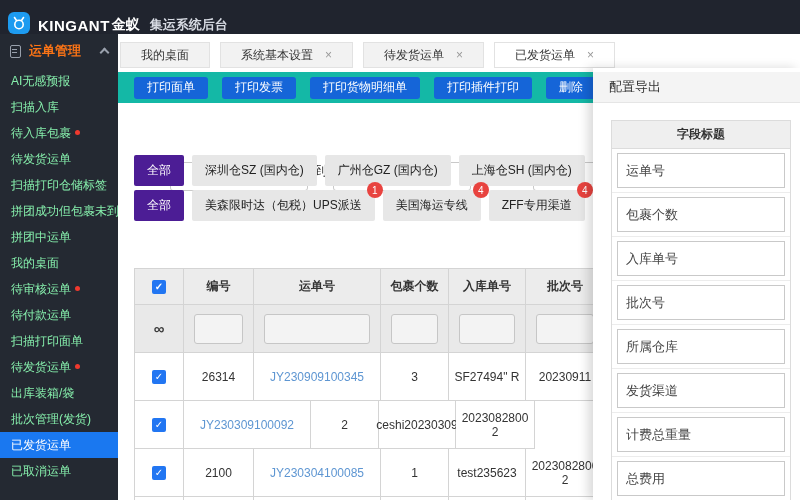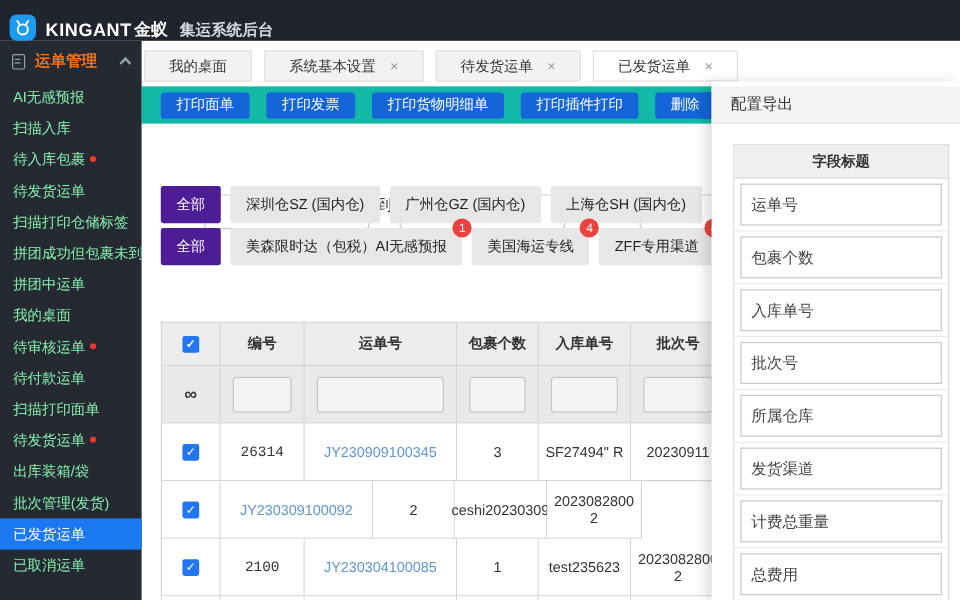--- a/index.html
+++ b/index.html
@@ -63,21 +63,21 @@
     background:#e8433f; color:#fff; font-size:10px; display:flex; align-items:center;
     justify-content:center; padding:0 4px; }
 
   
   .tablewrap { position:absolute; left:134px; top:268px; width:470px; height:232px;
     overflow:hidden; border-top:1px solid #d4d4d4; border-left:1px solid #d4d4d4;
     font-size:12px; color:#333; z-index:3; }
   .t-row { display:flex; width:470px; }
   .t-cell { border-right:1px solid #d4d4d4; border-bottom:1px solid #d4d4d4;
     display:flex; align-items:center; justify-content:center; text-align:center; padding:2px 4px; }
-  .c0{width:49px;} .c1{width:70px;font-family:Liberation Mono, monospace;} .c2{width:127px;} .c3{width:68px;} .c4{width:77px;}
+  .c0{width:49px;} .c1{width:70px;} .c2{width:127px;} .c3{width:68px;} .c4{width:77px;}
   .c5{width:79px; word-break:break-all;}
   .t-head .t-cell { height:36px; background:#ececec; font-weight:bold; }
   .t-filter .t-cell { height:48px; background:#e9e9e9; }
   .t-data .t-cell { height:48px; background:#fff; }
   .fbox { width:calc(100% - 12px); height:30px; background:#f3f3f3;
     border:1px solid #c6c6c6; border-radius:3px; }
   .inf { font-size:15px; font-weight:bold; color:#3a3a3a; }
   .checkbox { width:14px; height:14px; background:#2276f2; border-radius:2px; color:#fff;
     font-size:10px; display:flex; align-items:center; justify-content:center; cursor:pointer; }
   .link { color:#5e96d2; cursor:pointer; }
@@ -175,21 +175,21 @@
   <div class="tag active">全部</div>
   <div class="tag">深圳仓SZ (国内仓)</div>
   <div class="tag">广州仓GZ (国内仓)</div>
   <div class="tag">上海仓SH (国内仓)</div>
   <div class="tag">义乌仓YW (国内仓)</div>
 </div>
 
 <div class="tagrow r2">
   <div class="tag active">全部</div>
   <div class="tag">
-      <span>美森限时达（包税）AI无感预报</span>
+      <span>美森限时达（包税）UPS派送</span>
       <span class="badge">1</span>
     </div>
   <div class="tag">
       <span>美国海运专线</span>
       <span class="badge">4</span>
     </div>
   <div class="tag">
       <span>ZFF专用渠道</span>
       <span class="badge">4</span>
     </div>

